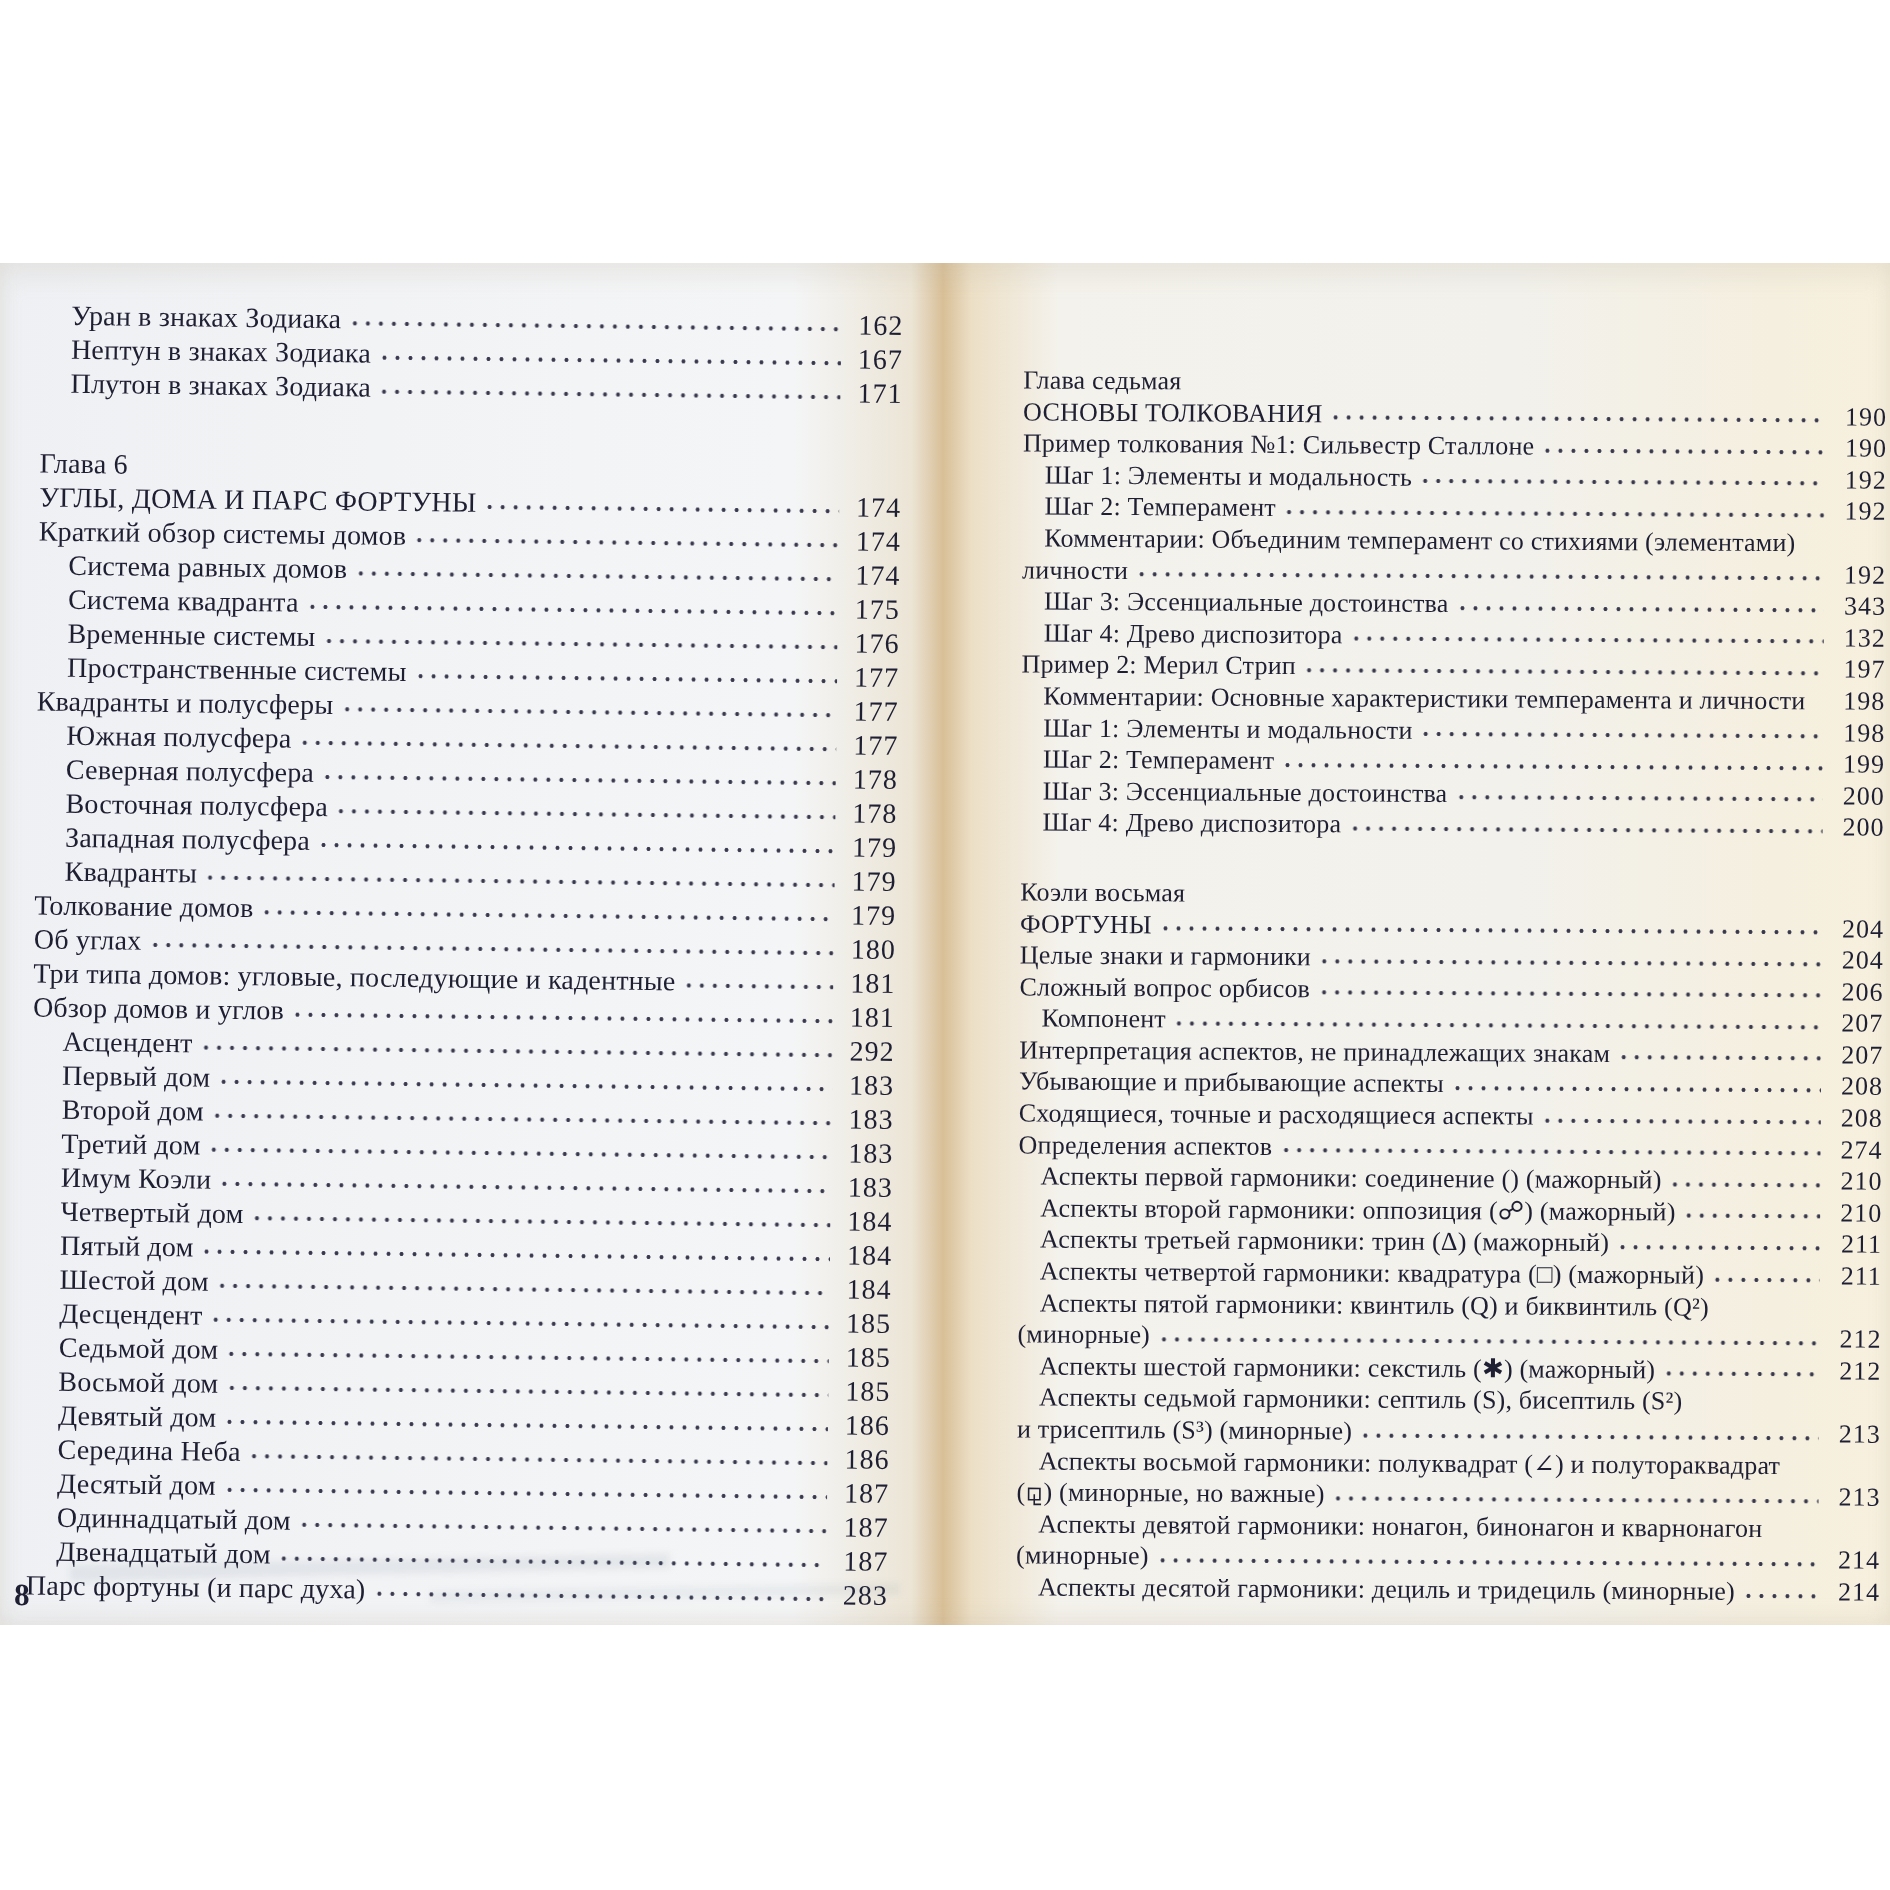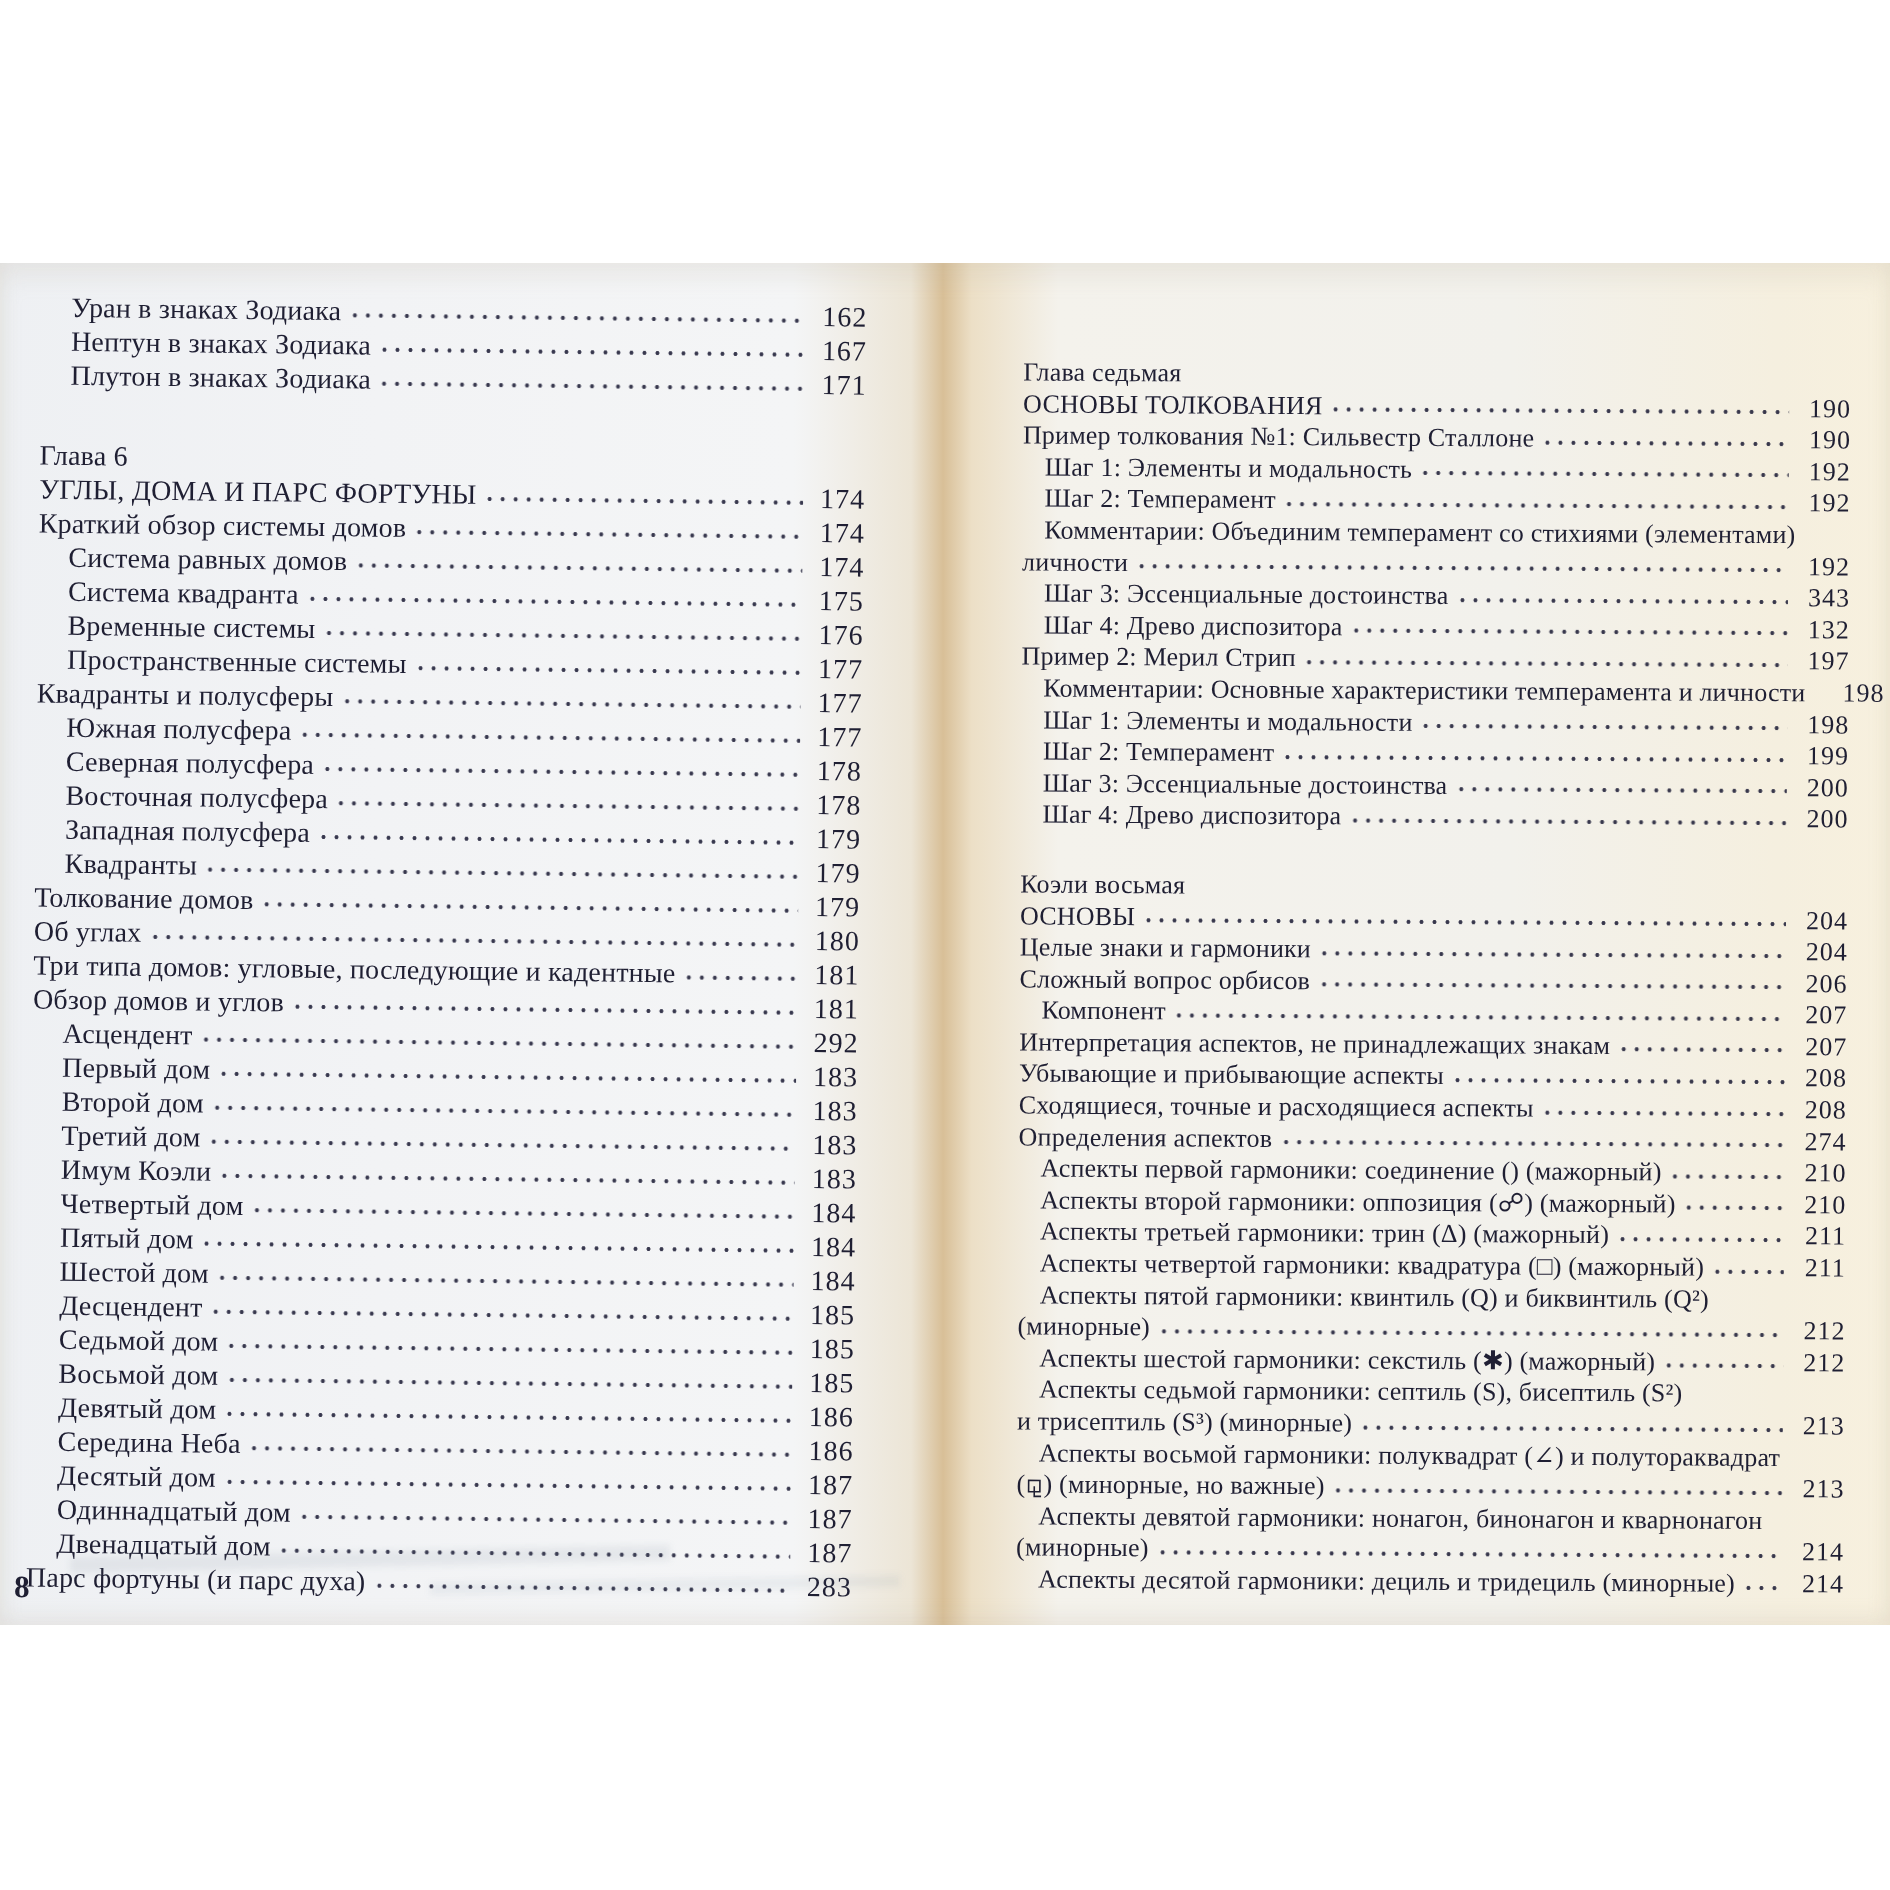--- a/index.html
+++ b/index.html
@@ -11,21 +11,21 @@
   }
   .book{
     position:absolute;left:0;top:263px;width:1890px;height:1362px;
     background:
       linear-gradient(90deg,
         #eef0f3 0%, #f2f3f5 20%, #f4f5f6 42%,
         #ece5d6 48.2%, #d8bf97 49.9%, #ecdfc6 51.4%,
         #f4f2ec 56%, #f2f1ec 80%, #f5efdf 94%, #f7f0de 100%);
     box-shadow: inset 0 14px 22px rgba(190,180,160,0.18), inset 0 -10px 18px rgba(185,175,155,0.15);
   }
-  .page{position:absolute;top:0;height:100%;}
+  .page{position:absolute;top:8px;height:100%;padding-left:36px;}
   .page-left{left:0;width:945px;}
   .page-right{left:945px;width:945px;}
   .toc{position:absolute;top:0;left:0;right:0;}
   .page-left .toc{padding:27px 77px 0 42px;transform:rotate(0.7deg);transform-origin:0 0;}
   .page-right .toc{padding:94px 38px 0 79px;transform:rotate(0.35deg);transform-origin:0 0;}
   .page-left  .toc-row{height:34px;font-size:28px;}
   .page-right .toc-row{height:31.6px;font-size:26px;}
   .toc-row{display:flex;align-items:baseline;white-space:nowrap;line-height:1.18;}
   .toc-row.ind1 .label{padding-left:30px;}
   .page-right .toc-row.ind1 .label{padding-left:22px;}
@@ -314,21 +314,21 @@
         </div>
         <div class="toc-row ind1">
           <span class="label">Шаг 4: Древо диспозитора</span>
           <span class="dots"></span>
           <span class="pg">200</span>
         </div>
         <div class="toc-row gap-md chapter noleader">
           <span class="label">Коэли восьмая</span>
         </div>
         <div class="toc-row">
-          <span class="label">ОСНОВЫ</span>
+          <span class="label">ФОРТУНЫ</span>
           <span class="dots"></span>
           <span class="pg">204</span>
         </div>
         <div class="toc-row">
           <span class="label">Целые знаки и гармоники</span>
           <span class="dots"></span>
           <span class="pg">204</span>
         </div>
         <div class="toc-row">
           <span class="label">Сложный вопрос орбисов</span>

